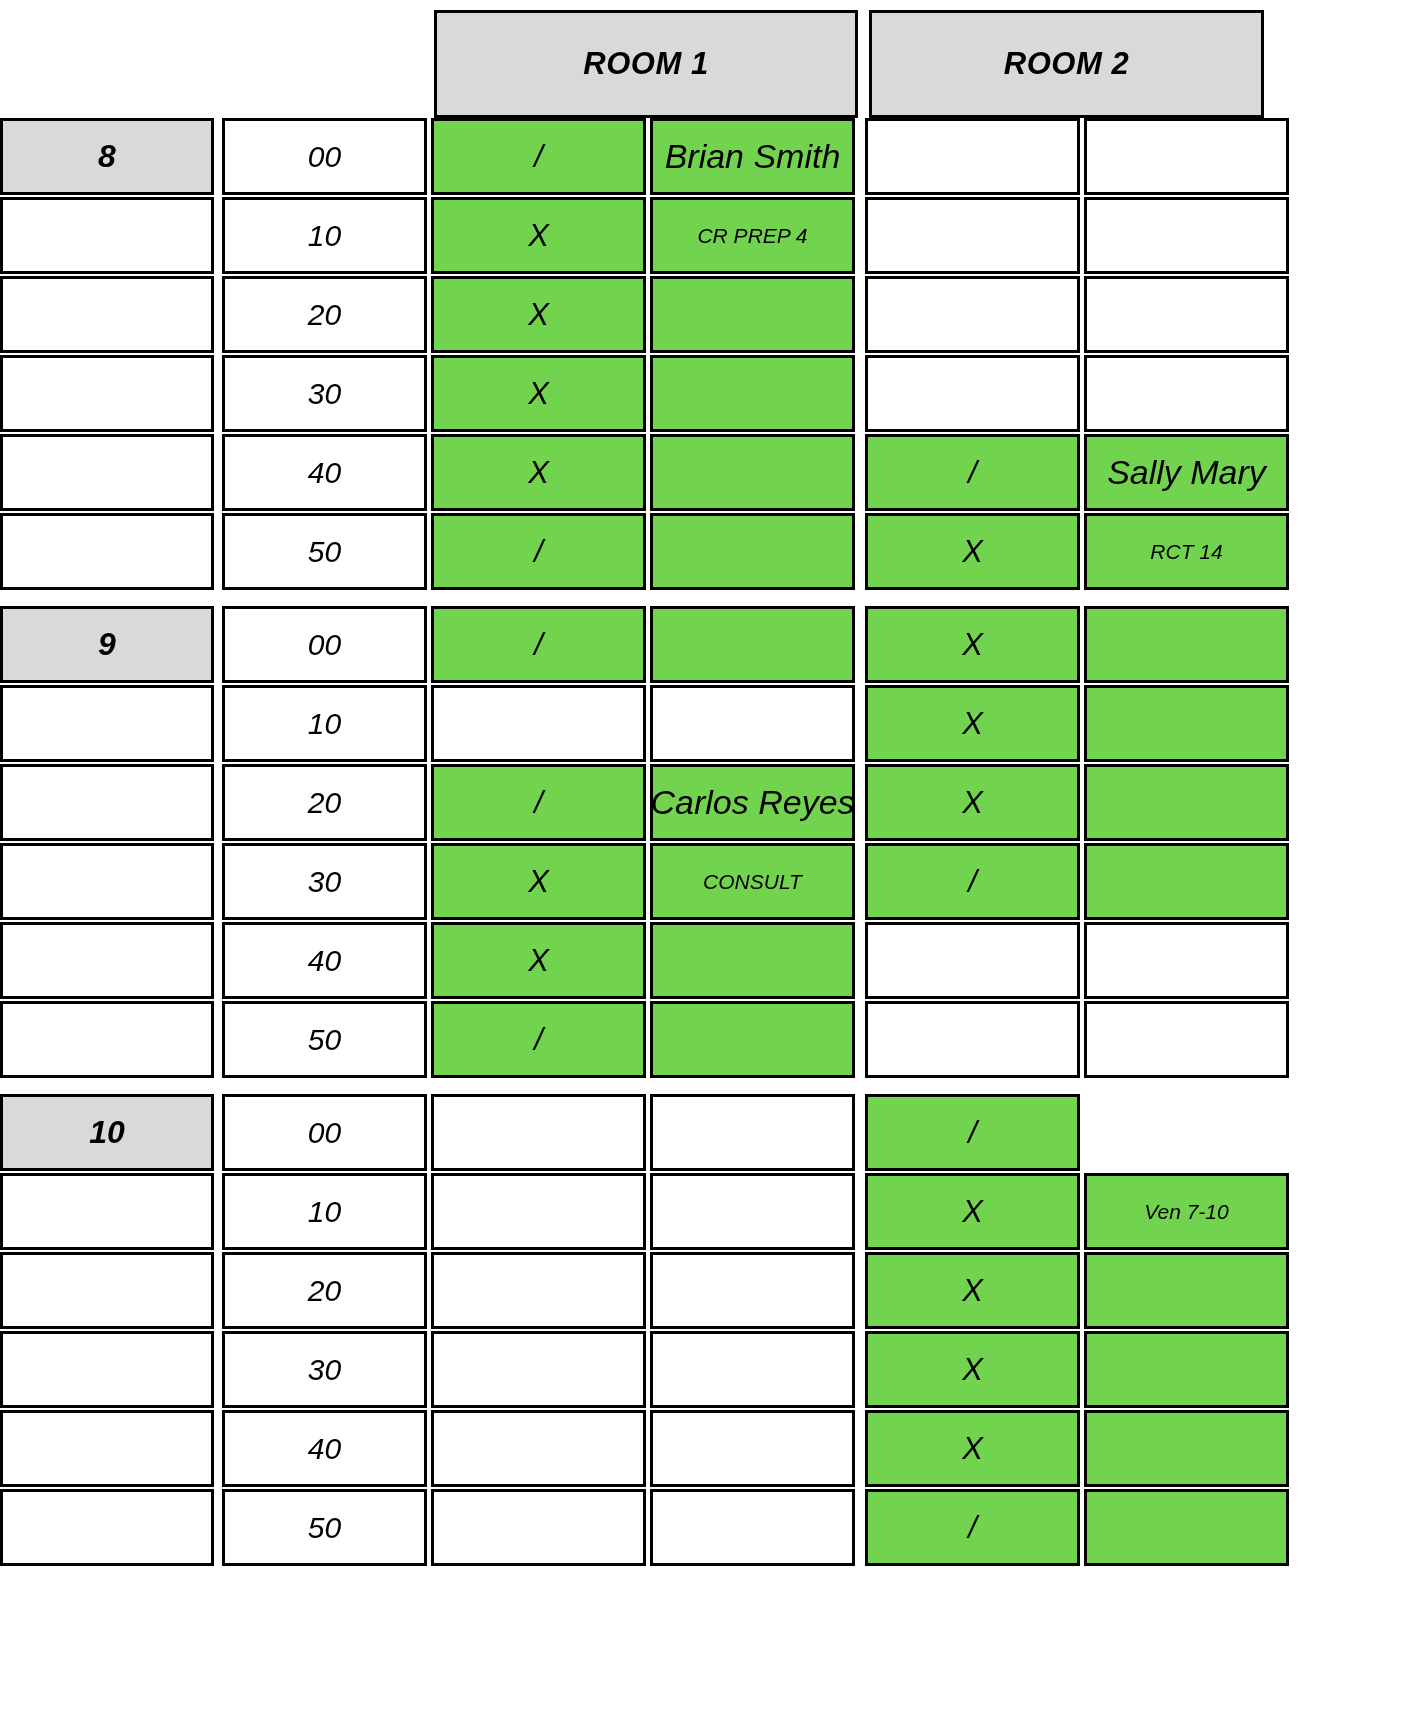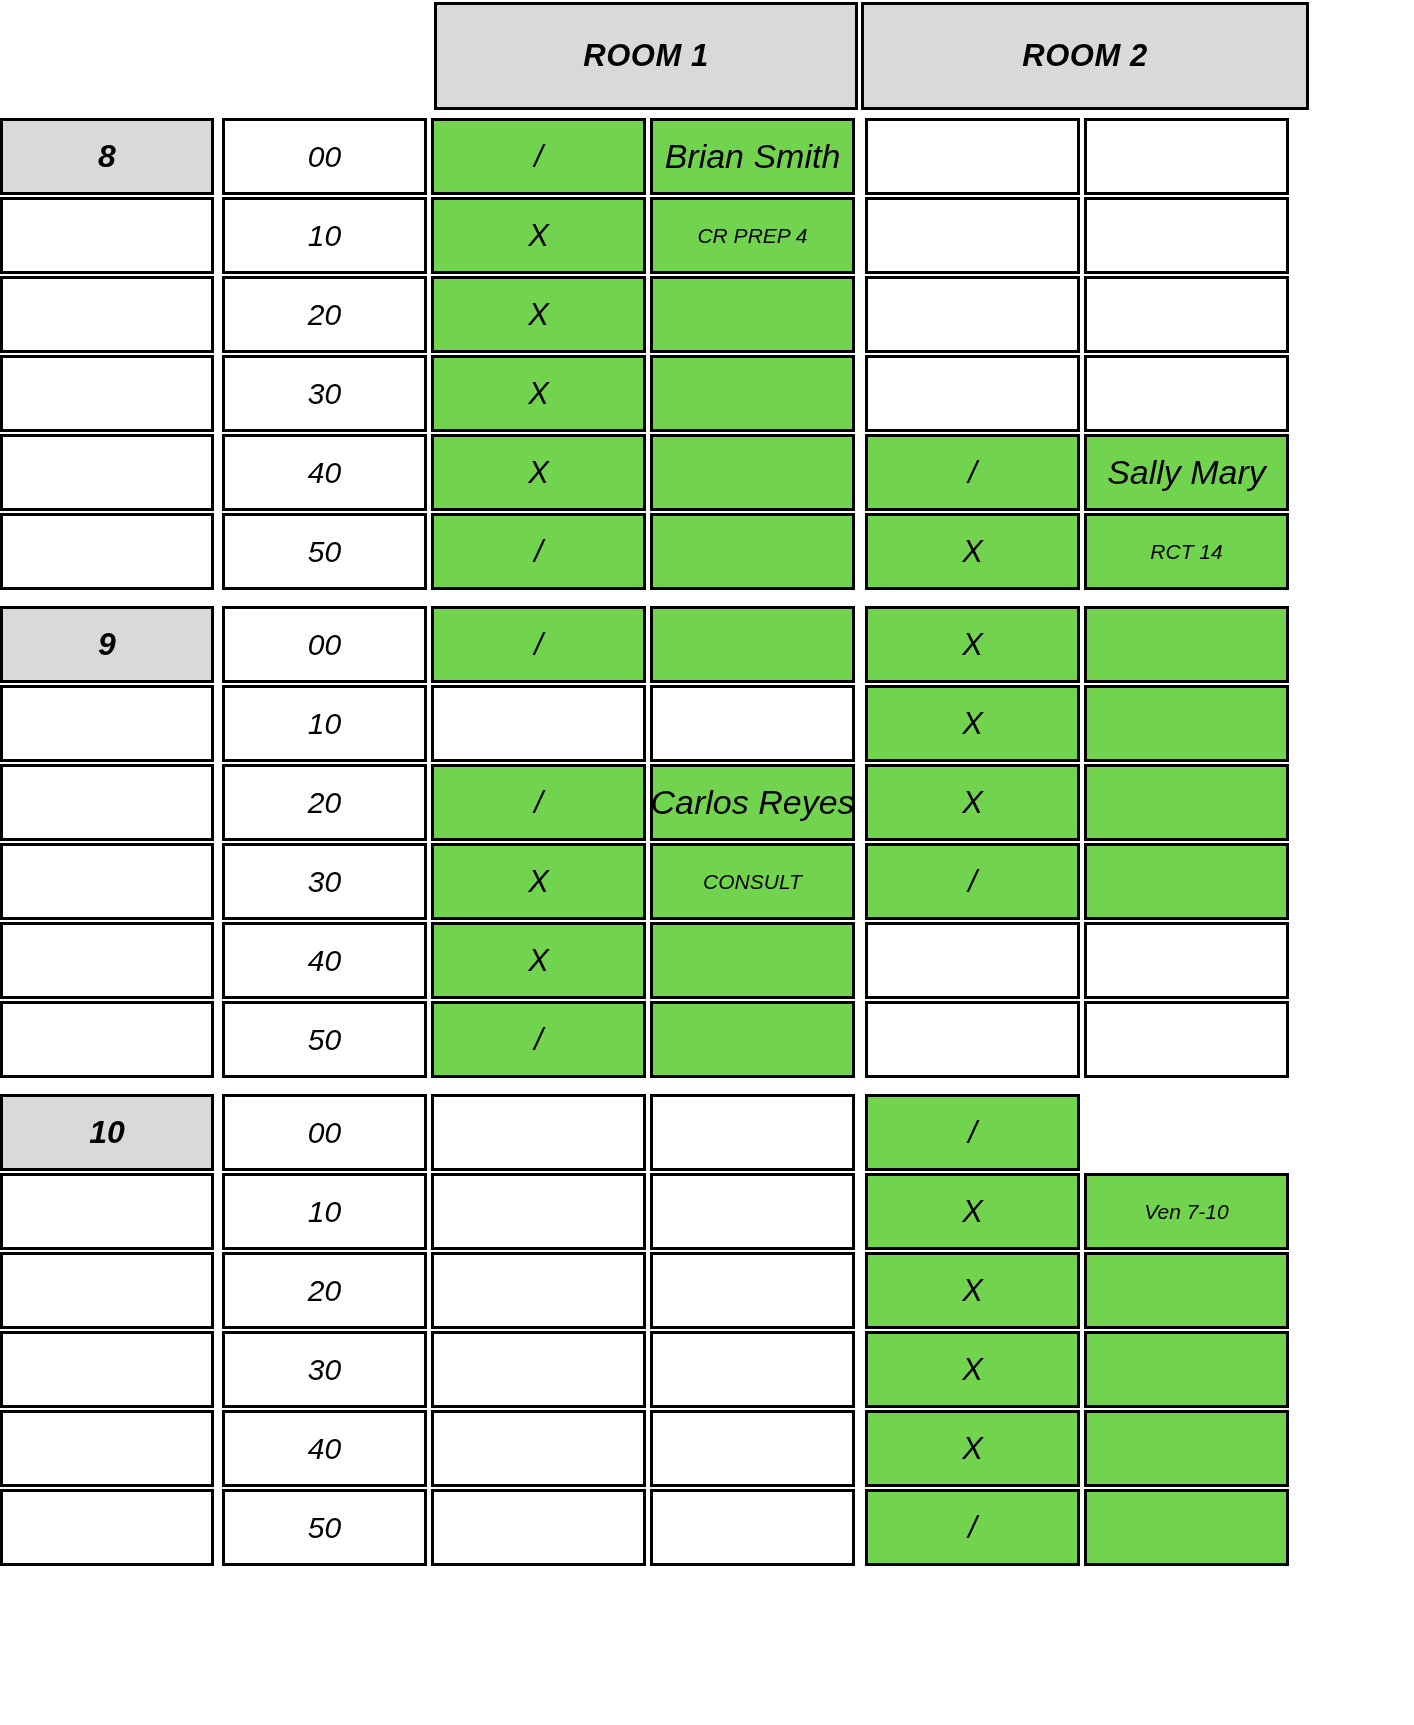--- a/index.html
+++ b/index.html
@@ -18,21 +18,21 @@
     position: relative;
     width: 1414px;
     height: 1725px;
     box-sizing: border-box;
   }
 
   
   .header-row {
     display: flex;
     height: 118px;
-    padding-top: 2px;
+    padding-top: 10px;
     box-sizing: border-box;
   }
   .hdr-spacer-hour { width: 214px; flex: 0 0 214px; }
   .hdr-spacer-gap  { width: 8px;   flex: 0 0 8px; }
   .hdr-spacer-min  { width: 205px; flex: 0 0 205px; }
 
   .room-header {
     flex: 0 0 auto;
     background: #d9d9d9;
     border: 3px solid #000000;
@@ -41,21 +41,21 @@
     align-items: center;
     justify-content: center;
     font-style: italic;
     font-weight: bold;
     font-size: 31px;
     letter-spacing: 0.5px;
     color: #000000;
     height: 108px;
   }
   .room-header.r1 { width: 424px; margin-left: 7px; }
-  .room-header.r2 { width: 448px; margin-left: 3px; }
+  .room-header.r2 { width: 395px; margin-left: 11px; }
 
   
   .hour-block {
     margin-bottom: 16px;
   }
   .grid-row {
     display: flex;
     height: 77px;
     margin-bottom: 2px;
   }

